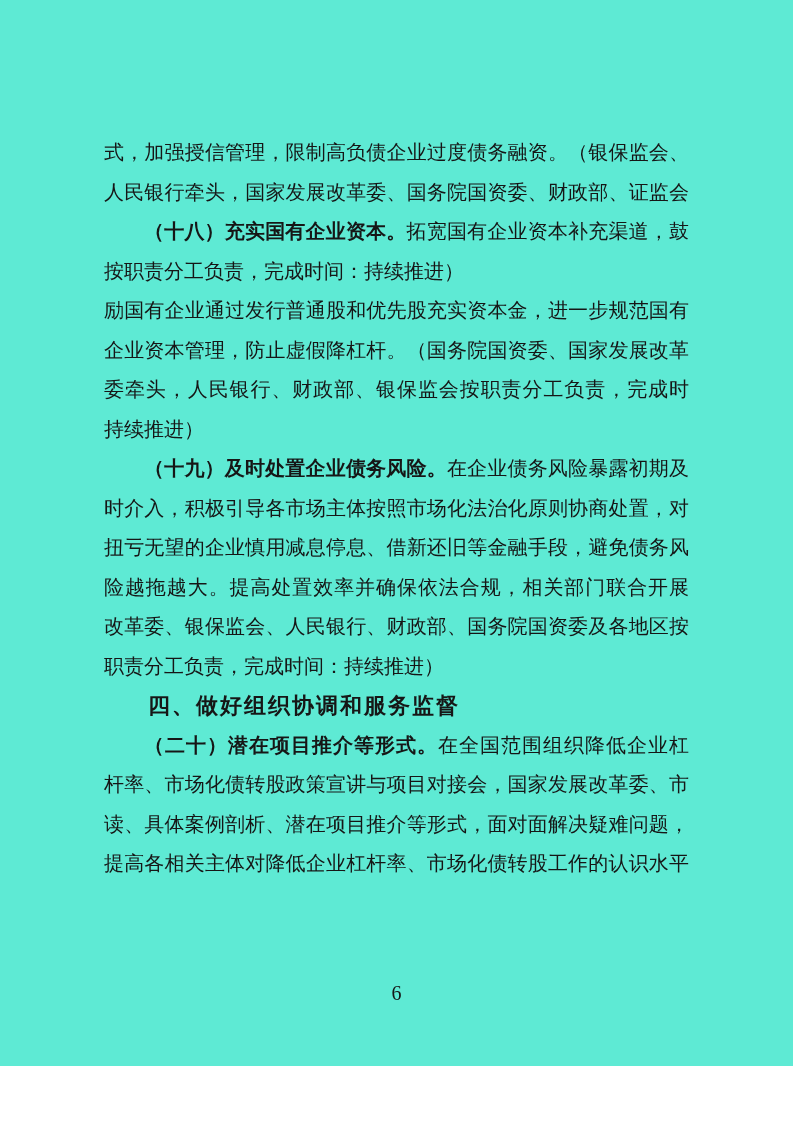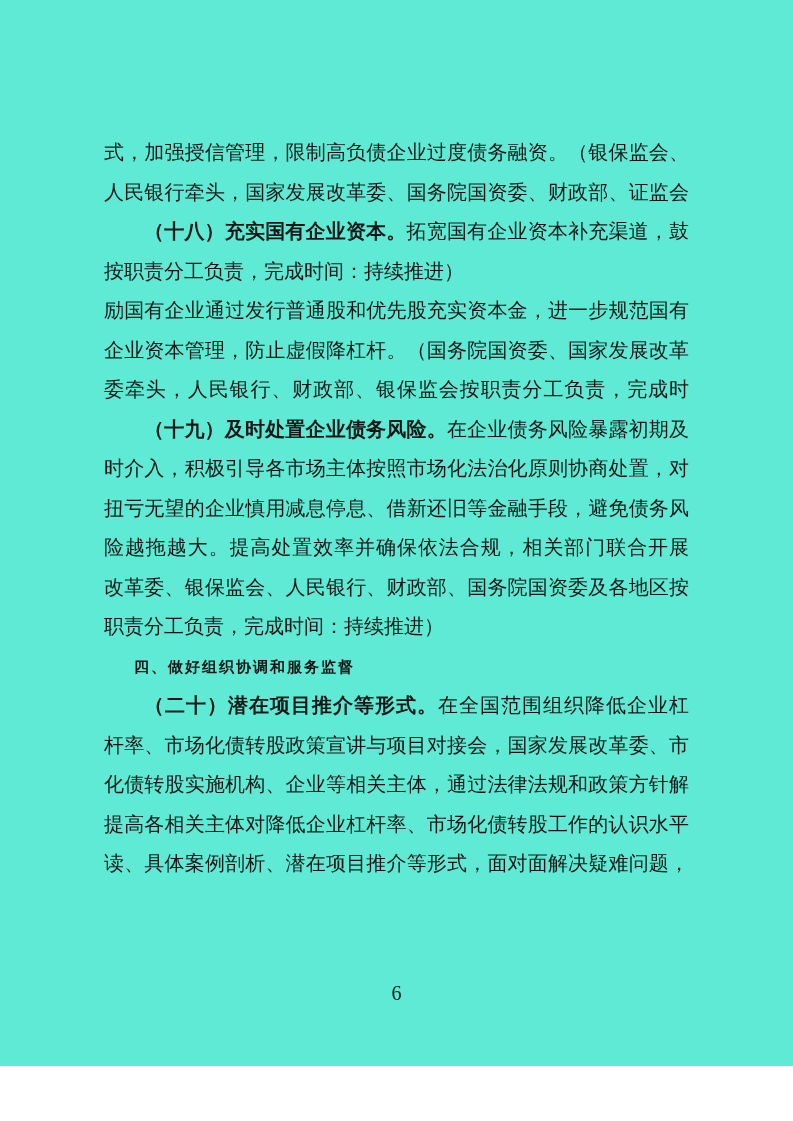--- a/index.html
+++ b/index.html
@@ -33,21 +33,21 @@
   .line.indent {
     text-indent: 2em;
   }
   .line.para-end {
     text-align-last: left;
   }
   .seg-body { font-weight: 400; }
   .seg-kai  { font-weight: 400; }
   .seg-lead { font-weight: 700; }
   .line.heading {
-    font-size: 15px;
+    font-size: 22px;
     letter-spacing: 2px;
   }
   .seg-head {
     font-weight: 700;
     font-family: "Liberation Sans", sans-serif;
   }
   .page-footer {
     position: absolute;
     left: 0;
     top: 978px;
@@ -63,27 +63,27 @@
 
 <div class="page">
   <div class="text-block">
       <div class="line"><span class="seg-body">式，加强授信管理，限制高负债企业过度债务融资。</span><span class="seg-kai">（银保监会、</span></div>
       <div class="line"><span class="seg-kai">人民银行牵头，国家发展改革委、国务院国资委、财政部、证监会</span></div>
       <div class="line indent"><span class="seg-lead">（十八）充实国有企业资本。</span><span class="seg-body">拓宽国有企业资本补充渠道，鼓</span></div>
       <div class="line para-end"><span class="seg-kai">按职责分工负责，完成时间：持续推进）</span></div>
       <div class="line"><span class="seg-body">励国有企业通过发行普通股和优先股充实资本金，进一步规范国有</span></div>
       <div class="line"><span class="seg-body">企业资本管理，防止虚假降杠杆。</span><span class="seg-kai">（国务院国资委、国家发展改革</span></div>
       <div class="line"><span class="seg-kai">委牵头，人民银行、财政部、银保监会按职责分工负责，完成时间：</span></div>
+      <div class="line para-end"><span class="seg-kai">持续推进）</span></div>
       <div class="line indent"><span class="seg-lead">（十九）及时处置企业债务风险。</span><span class="seg-body">在企业债务风险暴露初期及</span></div>
       <div class="line"><span class="seg-body">时介入，积极引导各市场主体按照市场化法治化原则协商处置，对</span></div>
       <div class="line"><span class="seg-body">扭亏无望的企业慎用减息停息、借新还旧等金融手段，避免债务风</span></div>
       <div class="line"><span class="seg-body">险越拖越大。提高处置效率并确保依法合规，相关部门联合开展</span></div>
       <div class="line"><span class="seg-kai">改革委、银保监会、人民银行、财政部、国务院国资委及各地区按</span></div>
       <div class="line para-end"><span class="seg-kai">职责分工负责，完成时间：持续推进）</span></div>
       <div class="line indent para-end heading"><span class="seg-head">四、做好组织协调和服务监督</span></div>
       <div class="line indent"><span class="seg-lead">（二十）潜在项目推介等形式。</span><span class="seg-body">在全国范围组织降低企业杠</span></div>
       <div class="line"><span class="seg-body">杆率、市场化债转股政策宣讲与项目对接会，国家发展改革委、市场</span></div>
-      <div class="line"><span class="seg-body">化债转股实施机构、企业等相关主体，通过法律法规和政策方针解</span></div>
+      <div class="line"><span class="seg-body">读、具体案例剖析、潜在项目推介等形式，面对面解决疑难问题，</span></div>
       <div class="line"><span class="seg-body">提高各相关主体对降低企业杠杆率、市场化债转股工作的认识水平</span></div>
-      <div class="line"><span class="seg-body">读、具体案例剖析、潜在项目推介等形式，面对面解决疑难问题，</span></div>
     </div>
   <div class="page-footer">6</div>
 </div>
 
 </body></html>

